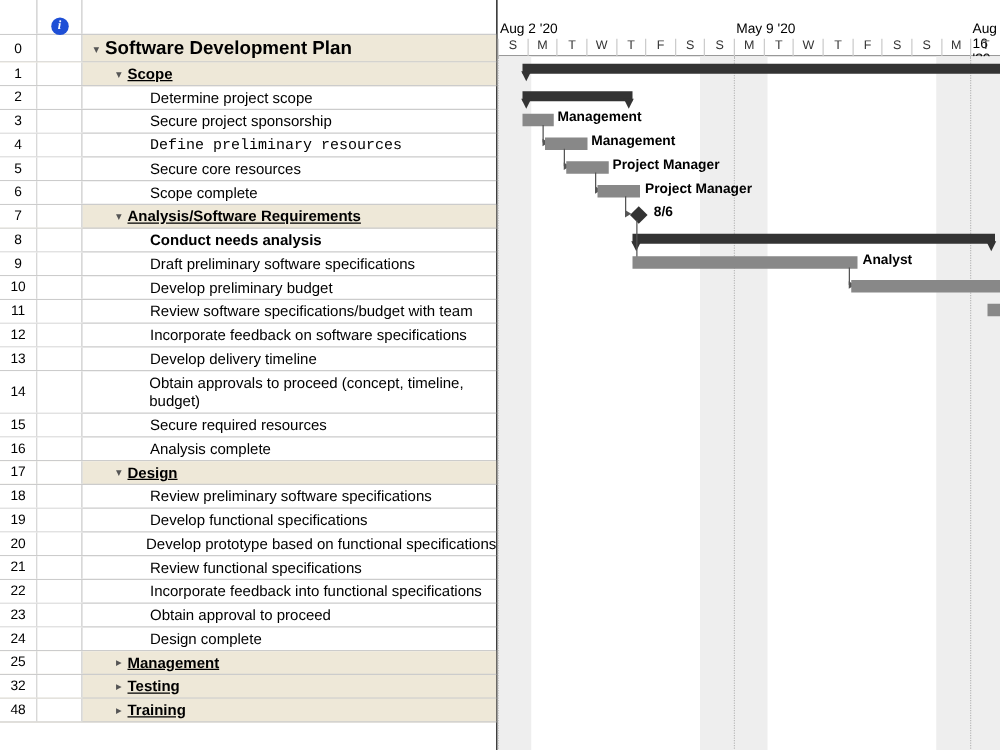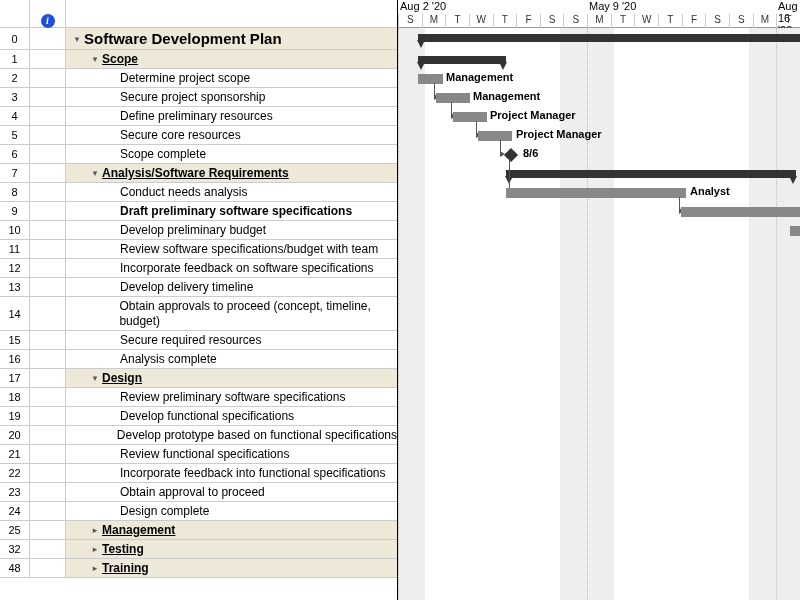--- a/index.html
+++ b/index.html
@@ -21,21 +21,21 @@
 .row-id { width: 30px; border-right: 1px solid #ccc; display: flex; align-items: center; justify-content: center; font-size: 11px; background: #fff; }
 .row-info { width: 36px; border-right: 1px solid #ccc; background: #fff; }
 .row-task { flex: 1; display: flex; align-items: center; padding: 2px 0; overflow: hidden; white-space: nowrap; }
 .toggle { width: 10px; display: inline-block; text-align: center; font-size: 9px; color: #555; margin-right: 2px; }
 .task-text { }
 .bold { font-weight: bold; }
 .underline { text-decoration: underline; text-align: center; }
 .big { font-size: 15px; }
 
 
-.timeline-header { height: 28px; border-bottom: 1px solid #999; position: relative; }
+.timeline-header { height: 28px; border-bottom: 1px solid #999; position: relative; margin-top: 17px; }
 .week-label { position: absolute; top: 0; font-size: 11px; height: 14px; }
 .day-cells-row { position: absolute; top: 14px; left: 0; right: 0; height: 14px; display: flex; }
 .day-cell { width: 27px; text-align: center; font-size: 10px; border-left: 1px solid #ccc; color: #333; }
 .timeline-body { position: relative; }
 .weekend-col { position: absolute; top: 0; bottom: -600px; background: #eee; width: 27px; }
 .grid-line { position: absolute; top: 0; bottom: -600px; border-left: 1px dotted #bbb; width: 0; }
 .summary-bar { position: absolute; height: 8px; background: #333; top: 5px; }
 .summary-bar::before, .summary-bar::after { content: ""; position: absolute; top: 0; width: 0; height: 0; border-top: 8px solid #333; }
 .summary-bar::before { left: -1px; border-left: 4px solid transparent; border-right: 4px solid transparent; top: 6px; }
 .summary-bar::after { right: -1px; border-left: 4px solid transparent; border-right: 4px solid transparent; top: 6px; }
@@ -85,21 +85,21 @@
           <div class="row-id">3</div>
           <div class="row-info"></div>
           <div class="row-task" style="padding-left: 42px;">
             <span class="toggle"></span>
             <span class="task-text">Secure project sponsorship</span>
           </div>
         </div>
         <div class="task-row">
           <div class="row-id">4</div>
           <div class="row-info"></div>
-          <div class="row-task" style="padding-left: 42px;">
+          <div class="row-task" style="padding-left: 42px; font-family: Liberation Mono, monospace;">
             <span class="toggle"></span>
             <span class="task-text">Define preliminary resources</span>
           </div>
         </div>
         <div class="task-row">
           <div class="row-id">5</div>
           <div class="row-info"></div>
           <div class="row-task" style="padding-left: 42px;">
             <span class="toggle"></span>
             <span class="task-text">Secure core resources</span>
@@ -117,29 +117,29 @@
           <div class="row-id">7</div>
           <div class="row-info"></div>
           <div class="row-task" style="padding-left: 24px;">
             <span class="toggle">▾</span>
             <span class="task-text bold underline">Analysis/Software Requirements</span>
           </div>
         </div>
         <div class="task-row">
           <div class="row-id">8</div>
           <div class="row-info"></div>
-          <div class="row-task" style="padding-left: 42px;">
+          <div class="row-task" style="padding-left: 42px; font-weight: bold;">
             <span class="toggle"></span>
             <span class="task-text">Conduct needs analysis</span>
           </div>
         </div>
         <div class="task-row">
           <div class="row-id">9</div>
           <div class="row-info"></div>
-          <div class="row-task" style="padding-left: 42px; font-weight: bold;">
+          <div class="row-task" style="padding-left: 42px;">
             <span class="toggle"></span>
             <span class="task-text">Draft preliminary software specifications</span>
           </div>
         </div>
         <div class="task-row">
           <div class="row-id">10</div>
           <div class="row-info"></div>
           <div class="row-task" style="padding-left: 42px;">
             <span class="toggle"></span>
             <span class="task-text">Develop preliminary budget</span>

